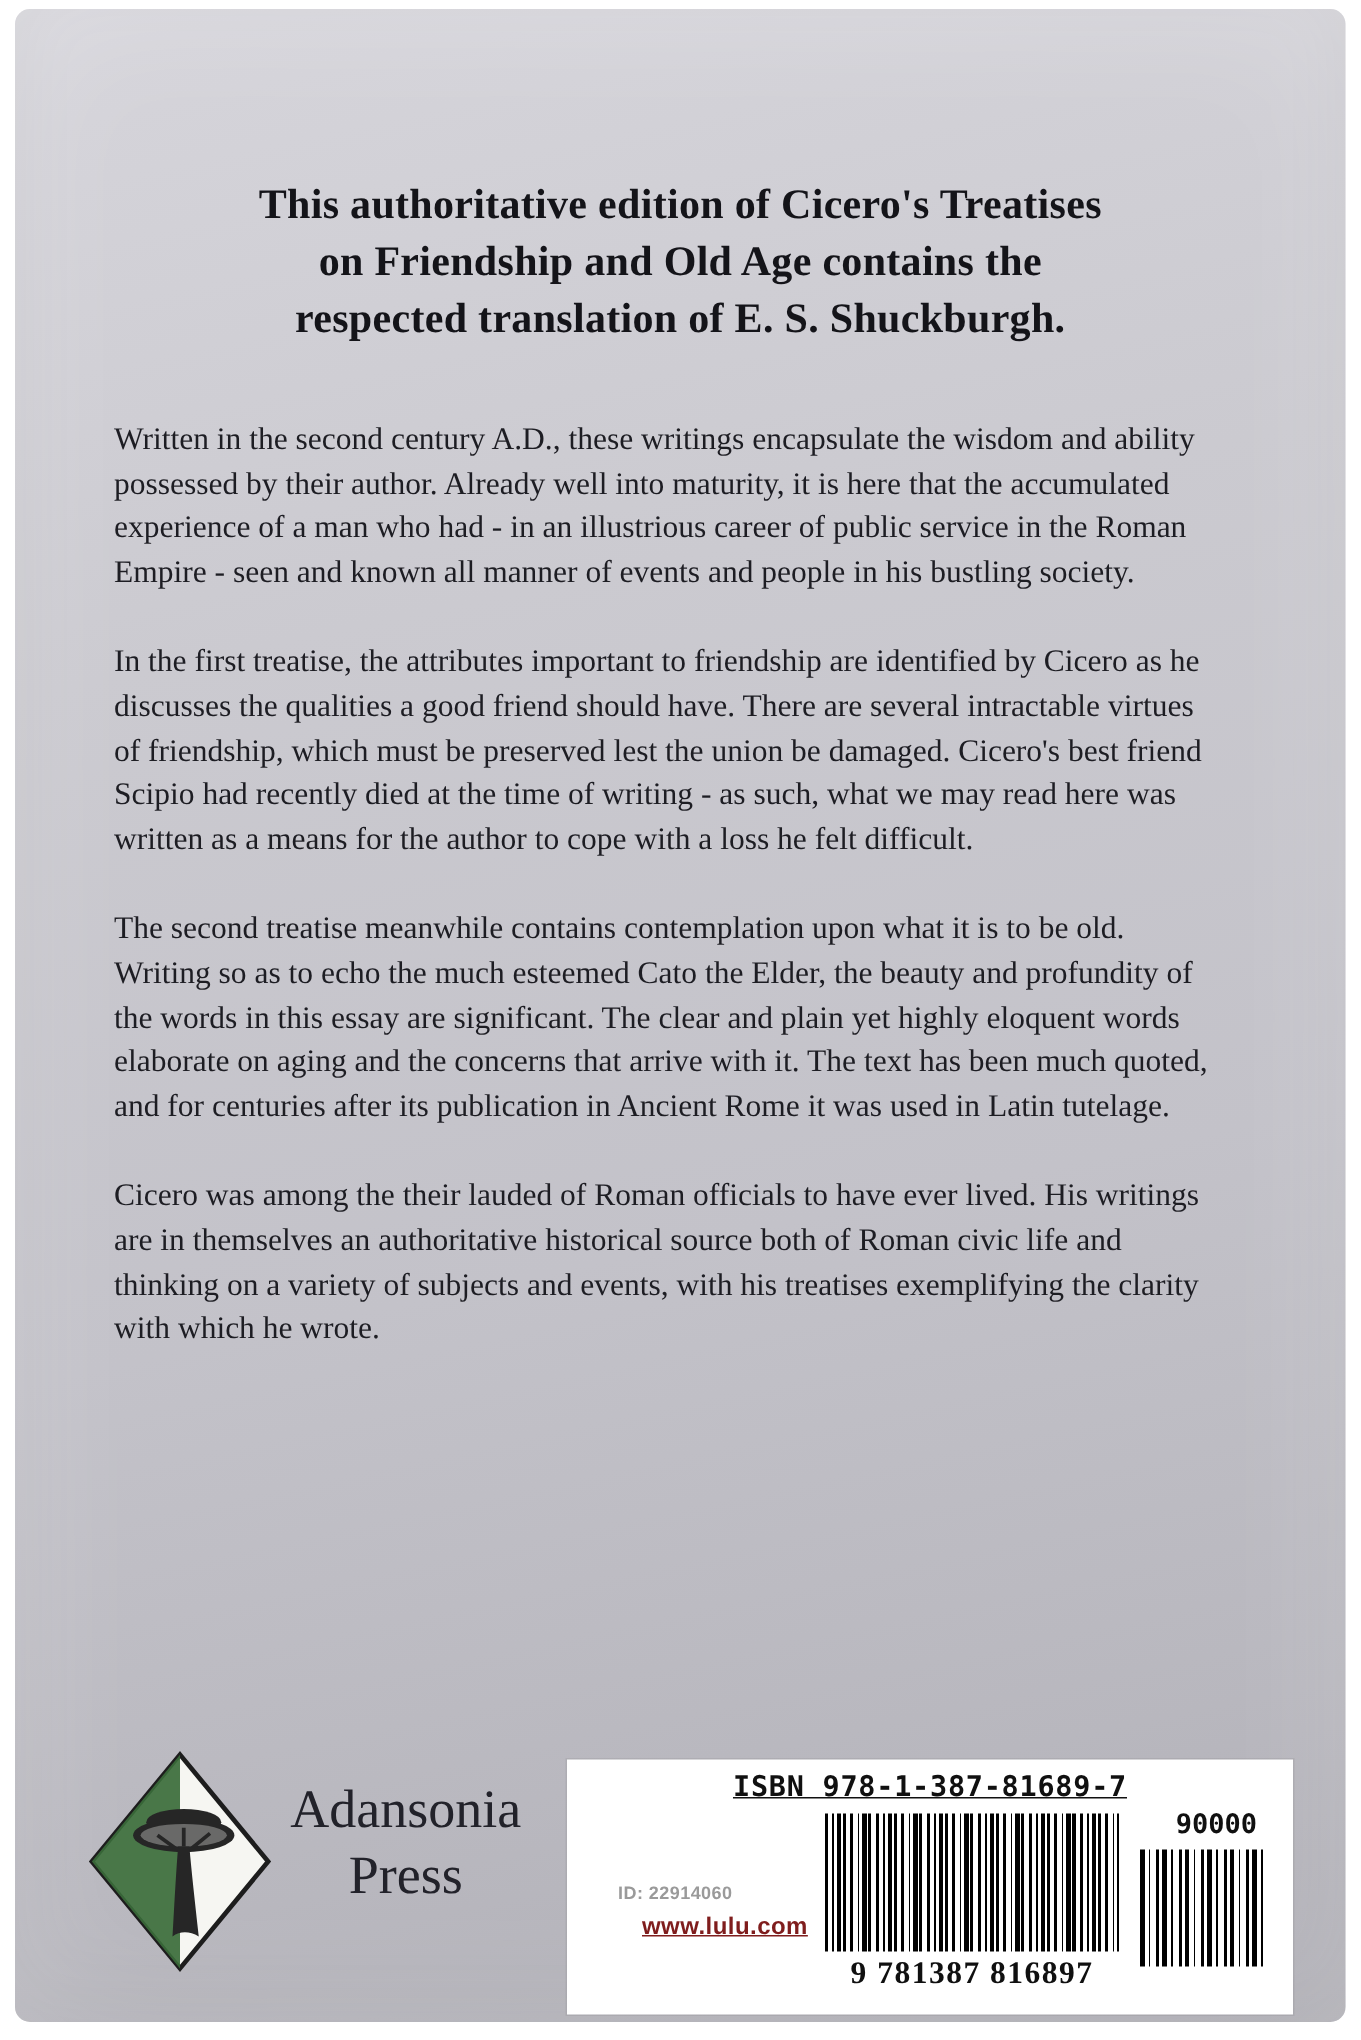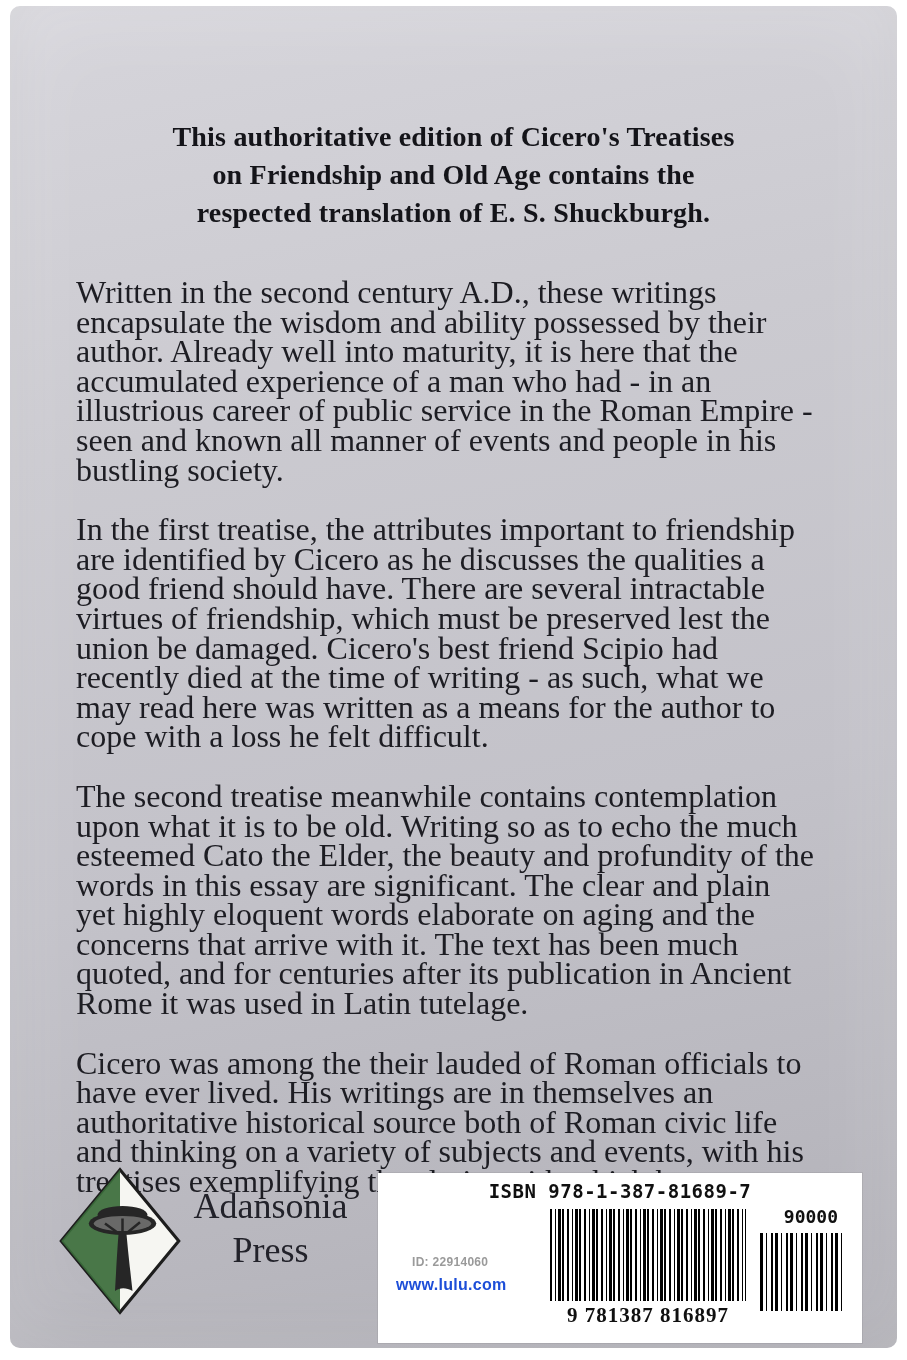--- a/index.html
+++ b/index.html
@@ -32,21 +32,21 @@
     margin: 112px 40px 0 40px;
     text-align: center;
     font-weight: bold;
     font-size: 28px;
     line-height: 38px;
     color: #141419;
     letter-spacing: 0.2px;
   }
   .body-text {
     margin: 46px 82px 0 66px;
-    font-size: 32px;
+    font-size: 21px;
     line-height: 29.6px;
     color: #1d1d23;
   }
   .body-text p {
     margin: 0 0 30px 0;
   }
   
   .logo {
     position: absolute;
     left: 46px;
@@ -78,20 +78,21 @@
     position: absolute;
     top: 7px;
     left: 0;
     right: 0;
     text-align: center;
     font-family: "DejaVu Sans Mono", monospace;
     font-size: 19px;
     font-weight: bold;
     color: #101010;
     letter-spacing: 0.5px;
+    text-decoration: underline;
   }
   .price-code {
     position: absolute;
     top: 33px;
     right: 24px;
     font-family: "DejaVu Sans Mono", monospace;
     font-size: 18px;
     font-weight: bold;
     color: #101010;
   }
@@ -145,27 +146,28 @@
     left: 34px;
     top: 82px;
     font-family: "Liberation Sans", sans-serif;
     font-weight: bold;
     font-size: 12px;
     color: #9a9a9a;
     letter-spacing: 0.3px;
   }
   .lulu-url {
     position: absolute;
-    left: 18px;
+    left: 50px;
     top: 103px;
     font-family: "Liberation Sans", sans-serif;
     font-weight: bold;
     font-size: 16px;
-    color: #1d4ed8;
+    color: #7f1d1d;
     letter-spacing: 0.3px;
+    text-decoration: underline;
   }
 </style>
 </head>
 <body>
 
 <div class="page">
   <div class="cover">
 
     <div class="heading">
       <div>This authoritative edition of Cicero's Treatises</div>

